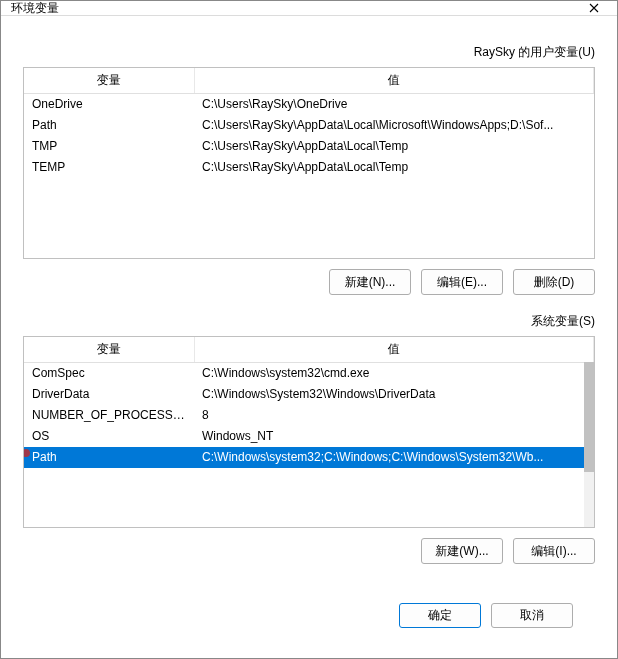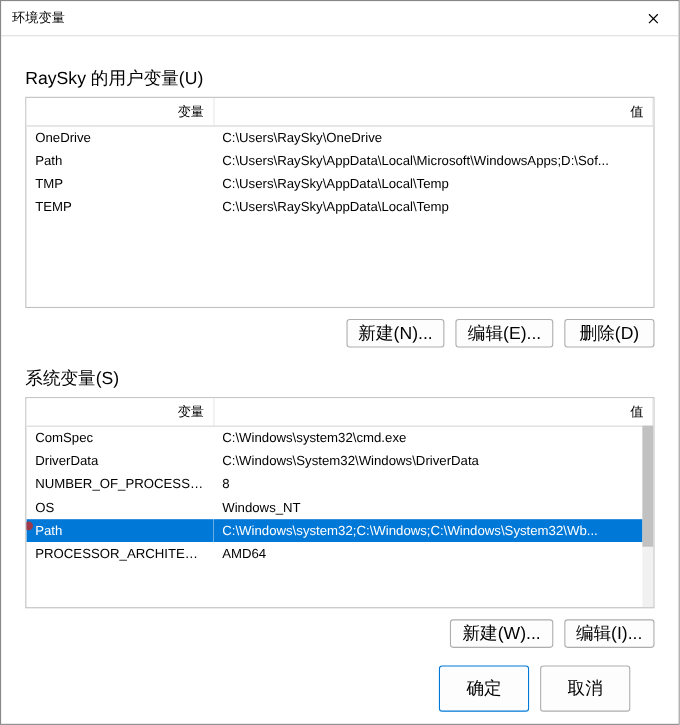--- a/index.html
+++ b/index.html
@@ -13,21 +13,21 @@
     }
     .window {
       width: 618px;
       height: 659px;
       border: 1px solid #888;
       background: #fff;
       display: flex;
       flex-direction: column;
     }
     .titlebar {
-      height: 32px;
+      height: 15px;
       display: flex;
       align-items: center;
       padding-left: 10px;
       border-bottom: 1px solid #dcdcdc;
     }
     .titlebar-title { font-size: 12px; }
     .titlebar-spacer { flex: 1; }
     .close-btn {
       width: 46px;
       height: 31px;
@@ -37,35 +37,35 @@
       font-size: 14px;
       cursor: pointer;
     }
     .content {
       flex: 1;
       padding: 10px 22px 14px 22px;
       display: flex;
       flex-direction: column;
     }
     .section { margin-top: 18px; }
-    .section-label { font-size: 16px; margin-bottom: 6px; }
+    .section-label { font-size: 12px; margin-bottom: 6px; text-align: right; }
     .table-wrapper {
       border: 1px solid #c0c0c0;
       height: 192px;
       overflow: hidden;
       position: relative;
       background: #fff;
     }
     .table {
       width: 100%;
       border-collapse: collapse;
       table-layout: fixed;
     }
     .table th {
-      text-align: right;
+      text-align: center;
       font-weight: normal;
       padding: 4px 8px;
       background: #fff;
       border-bottom: 1px solid #e0e0e0;
       border-right: 1px solid #e8e8e8;
       font-size: 12px;
       height: 24px;
     }
     .table td {
       padding: 3px 8px;
@@ -91,34 +91,34 @@
       display: flex;
       justify-content: flex-end;
       gap: 10px;
       margin-top: 10px;
     }
     .btn {
       min-width: 82px;
       height: 26px;
       border: 1px solid #adadad;
       background: #fdfdfd;
-      font-size: 16px;
+      font-size: 12px;
       font-family: inherit;
       border-radius: 3px;
       cursor: pointer;
       padding: 0 10px;
     }
     .footer {
       display: flex;
       justify-content: flex-end;
       gap: 10px;
       padding: 16px 22px 16px 0;
       margin-top: auto;
     }
-    .footer .btn { min-width: 82px; height: 42px; }
+    .footer .btn { min-width: 82px; height: 25px; }
     .footer .btn.ok { border-color: #0078d7; }
     .sys-scroll-track {
       position: absolute;
       right: 0;
       top: 25px;
       width: 10px;
       bottom: 0;
       background: #f1f1f1;
     }
     .sys-scroll-thumb {
@@ -216,24 +216,20 @@
                 <td>8</td>
               </tr>
               <tr>
                 <td>OS</td>
                 <td>Windows_NT</td>
               </tr>
               <tr class="selected">
                 <td>Path</td>
                 <td>C:\Windows\system32;C:\Windows;C:\Windows\System32\Wb...</td>
               </tr>
-              <tr>
-                <td>PROCESSOR_ARCHITECT...</td>
-                <td>AMD64</td>
-              </tr>
             </tbody>
         </table>
         <div class="sys-scroll-track">
           <div class="sys-scroll-thumb"></div>
         </div>
       </div>
       <div class="button-row">
         <button class="btn">新建(W)...</button>
         <button class="btn">编辑(I)...</button>
       </div>

